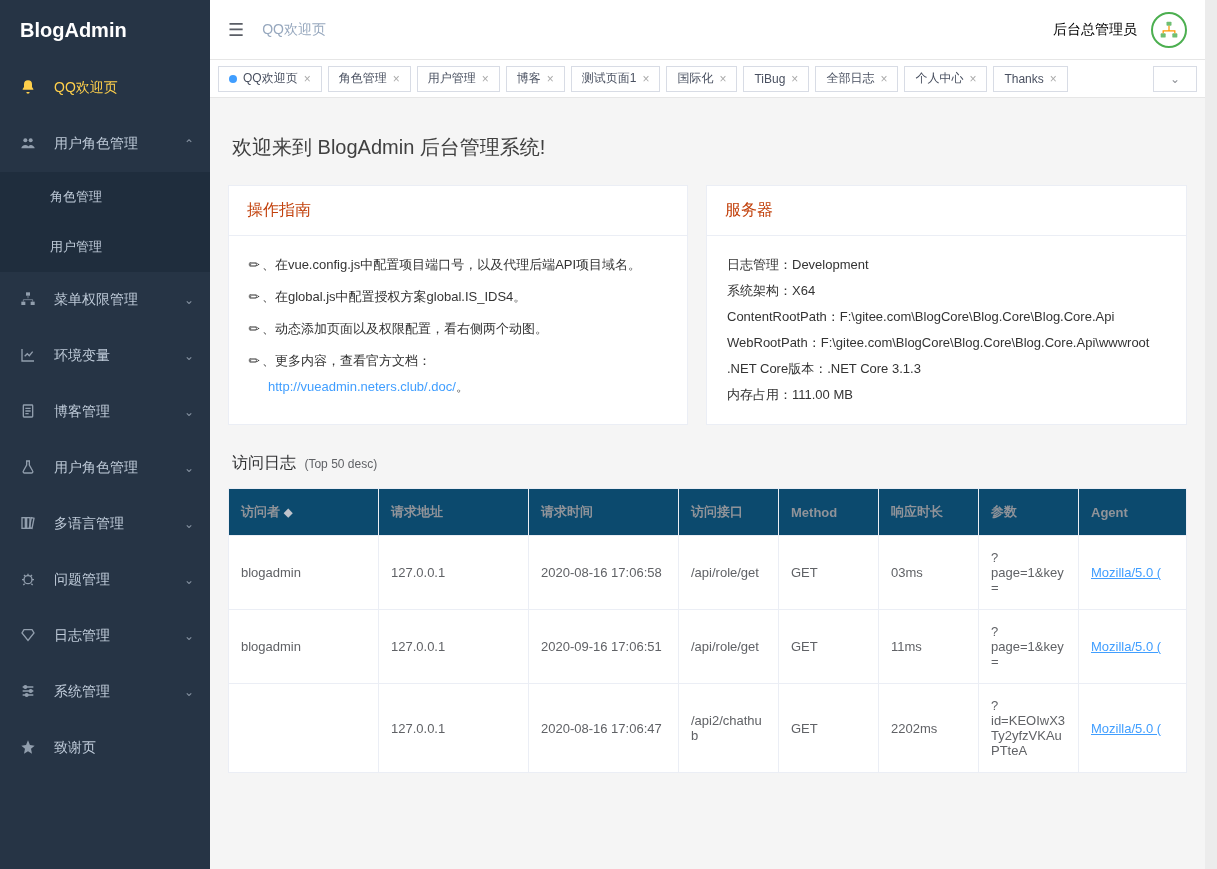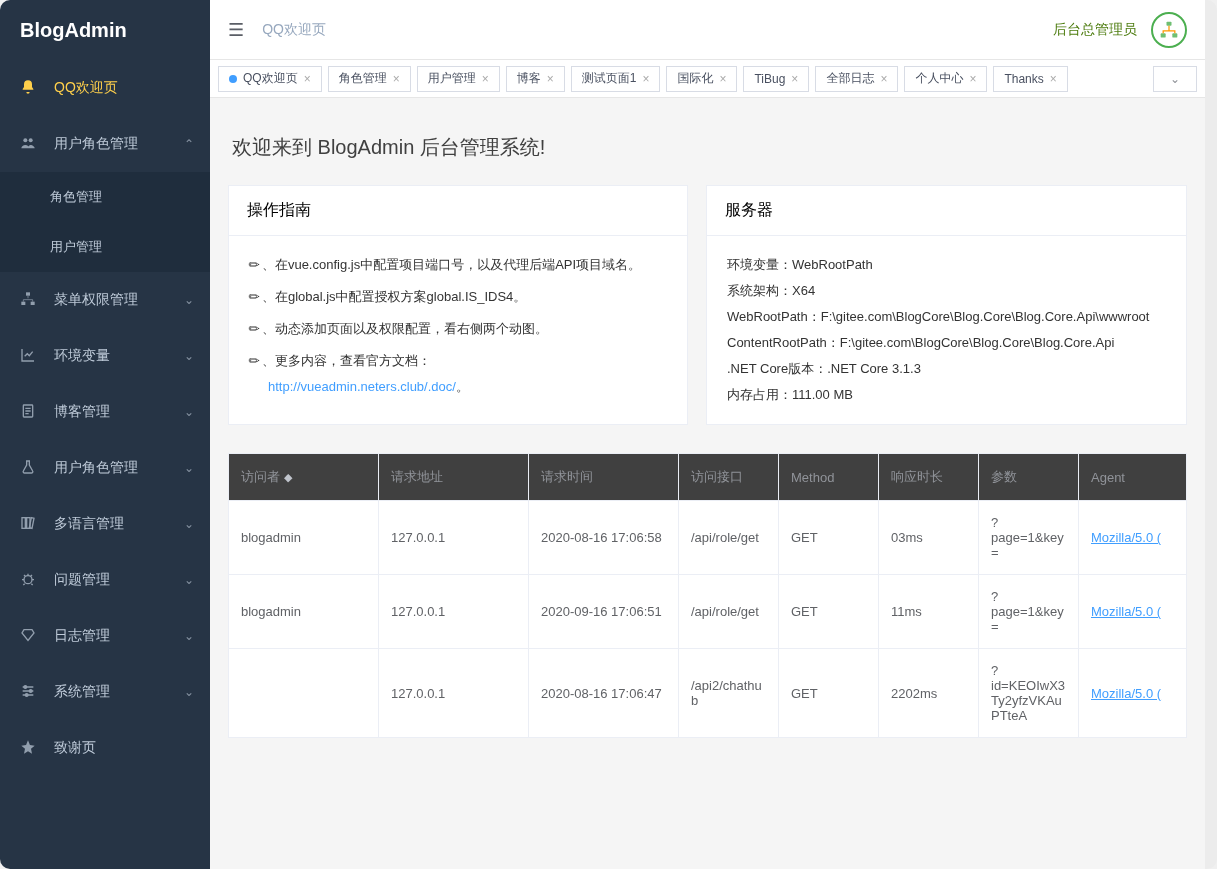--- a/index.html
+++ b/index.html
@@ -1,65 +1,65 @@
 <!DOCTYPE html>
 <html><head>
 <meta charset="utf-8">
 <style>
 * { box-sizing: border-box; margin: 0; padding: 0; }
 body { font-family: -apple-system, BlinkMacSystemFont, "Segoe UI", "Microsoft YaHei", sans-serif; font-size: 14px; color: #333; background: #f0f0f0; }
-.app { display: flex; height: 869px; width: 1217px; overflow: hidden; border-radius: 10px; }
+.app { display: flex; height: 869px; width: 1217px; overflow: hidden; }
 
 
 .sidebar { width: 210px; background: #263445; color: #bfcbd9; display: flex; flex-direction: column; flex-shrink: 0; }
 .logo { height: 60px; display: flex; align-items: center; padding-left: 20px; font-size: 20px; font-weight: bold; color: #fff; }
 .menu { flex: 1; overflow-y: auto; }
 .menu-item { display: flex; align-items: center; height: 56px; padding: 0 20px; cursor: pointer; position: relative; }
 .menu-item.active { color: #ffd04b; }
 .menu-item .icon { width: 24px; margin-right: 10px; opacity: 0.7; }
 .menu-item.active .icon { opacity: 1; }
 .menu-item .chev { position: absolute; right: 16px; font-size: 12px; opacity: 0.6; }
 .submenu-item { display: flex; align-items: center; height: 50px; padding-left: 50px; background: #1f2d3d; cursor: pointer; font-size: 13px; }
 
 
 .main { flex: 1; display: flex; flex-direction: column; background: #f5f5f5; min-width: 0; }
 .header { height: 60px; background: #fff; border-bottom: 1px solid #e6e6e6; display: flex; align-items: center; padding: 0 18px; }
 .hamburger { font-size: 18px; cursor: pointer; margin-right: 18px; color: #5a5e66; }
 .breadcrumb { color: #97a8be; font-size: 14px; }
 .header-right { margin-left: auto; display: flex; align-items: center; gap: 14px; }
-.user-name { color: #4d7c0f; font-size: 14px; }
+.user-name { color: #000000; font-size: 14px; }
 .avatar { width: 36px; height: 36px; border-radius: 50%; background: #fff; border: 2px solid #4caf50; display: flex; align-items: center; justify-content: center; }
 .avatar svg { width: 20px; height: 20px; }
 
 
 .tabs-bar { height: 38px; background: #fff; padding: 4px 8px; display: flex; align-items: center; gap: 6px; border-bottom: 1px solid #e6e6e6; }
 .tabs-left { display: flex; gap: 6px; flex-wrap: nowrap; }
 .tab { border: 1px solid #d8dce5; background: #fff; padding: 0 10px; height: 26px; display: flex; align-items: center; font-size: 12px; cursor: pointer; gap: 6px; color: #495060; }
 .tab.active { }
 .tab .dot { width: 8px; height: 8px; border-radius: 50%; background: #409eff; }
 .tab .close { color: #aaa; font-size: 12px; }
 .tabs-dropdown { margin-left: auto; border: 1px solid #d8dce5; width: 44px; height: 26px; display: flex; align-items: center; justify-content: center; cursor: pointer; color: #909399; font-size: 12px; }
 
 
 .content { flex: 1; overflow-y: auto; padding: 18px; }
 .welcome-title { font-size: 20px; margin: 18px 0 24px 4px; font-weight: 500; color: #404040; }
 .panels { display: flex; gap: 18px; margin-bottom: 28px; }
 .panel { background: #fff; border: 1px solid #ebeef5; flex: 1; }
-.panel-header { padding: 14px 18px; border-bottom: 1px solid #ebeef5; font-size: 16px; color: #000000; }
+.panel-header { padding: 14px 18px; border-bottom: 1px solid #ebeef5; font-size: 16px; color: #c2410c; }
 .panel-body { padding: 16px 20px; font-size: 13px; line-height: 2; color: #333; }
 .panel-body a { color: #409eff; text-decoration: none; padding-left: 19px; }
 .guide-line { margin-bottom: 6px; }
 .pencil { display:inline-block; transform: rotate(-45deg); margin-right: 2px; }
 
 .log-title { font-size: 16px; margin: 28px 0 14px 4px; color: #303133; }
 .log-sub { font-size: 12px; color: #606266; margin-left: 4px; }
 
 .table { width: 100%; background: #fff; border: 1px solid #ebeef5; border-collapse: collapse; table-layout: fixed; }
 .table th, .table td { border: 1px solid #ebeef5; padding: 14px 12px; text-align: left; font-size: 13px; color: #606266; word-wrap: break-word; }
-.table th { color: #909399; font-weight: 400; background: #404040; }
+.table th { color: #909399; font-weight: 700; background: #0c4a6e; }
 .table a { color: #409eff; }
 .sort { color: #c0c4cc; font-size: 11px; margin-left: 4px; }
 
 .scrollbar-stub { width: 12px; background: #ececec; }
 </style>
 </head>
 <body>
 
 <div class="app">
   <aside class="sidebar">
@@ -232,30 +232,34 @@
           <div class="panel-body" id="guide-body">
               <div class="guide-line"><span class="pencil">✎</span>、在vue.config.js中配置项目端口号，以及代理后端API项目域名。</div>
               <div class="guide-line"><span class="pencil">✎</span>、在global.js中配置授权方案global.IS_IDS4。</div>
               <div class="guide-line"><span class="pencil">✎</span>、动态添加页面以及权限配置，看右侧两个动图。</div>
               <div class="guide-line"><span class="pencil">✎</span>、更多内容，查看官方文档：<br><a href="#">http://vueadmin.neters.club/.doc/</a>。</div>
             </div>
         </div>
         <div class="panel">
           <div class="panel-header">服务器</div>
           <div class="panel-body" id="server-body">
-              <div>环境变量：WebRootPath</div>
+              <div>日志管理：Development</div>
               <div>系统架构：X64</div>
+              <div>ContentRootPath：F:\gitee.com\BlogCore\Blog.Core\Blog.Core.Api</div>
               <div>WebRootPath：F:\gitee.com\BlogCore\Blog.Core\Blog.Core.Api\wwwroot</div>
-              <div>ContentRootPath：F:\gitee.com\BlogCore\Blog.Core\Blog.Core.Api</div>
               <div>.NET Core版本：.NET Core 3.1.3</div>
               <div>内存占用：111.00 MB</div>
             </div>
         </div>
       </div>
 
+      <div class="log-title">
+        <span>访问日志</span>
+        <span class="log-sub">(Top 50 desc)</span>
+      </div>
 
       <table class="table">
         <colgroup>
           <col style="width:150px">
             <col style="width:150px">
             <col style="width:150px">
           <col style="width:100px">
             <col style="width:100px">
             <col style="width:100px">
           <col style="width:100px">

